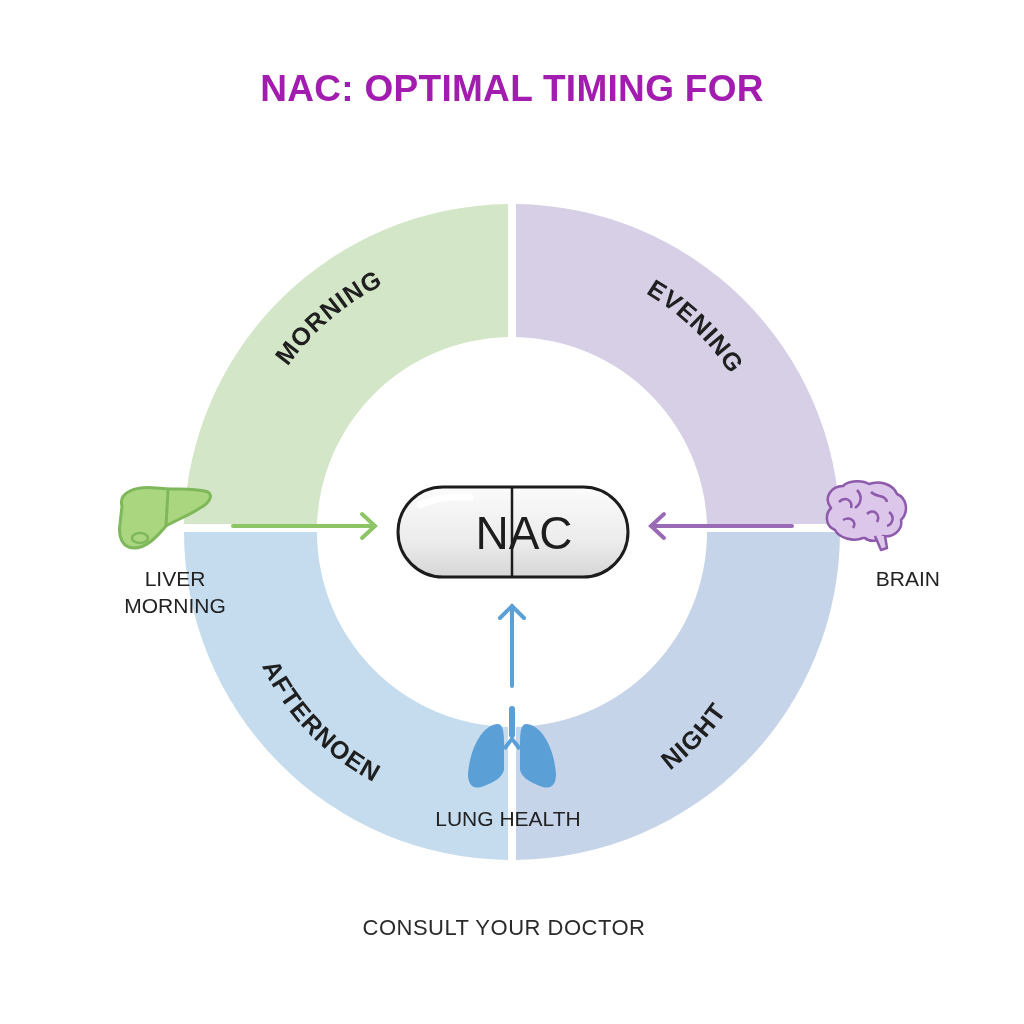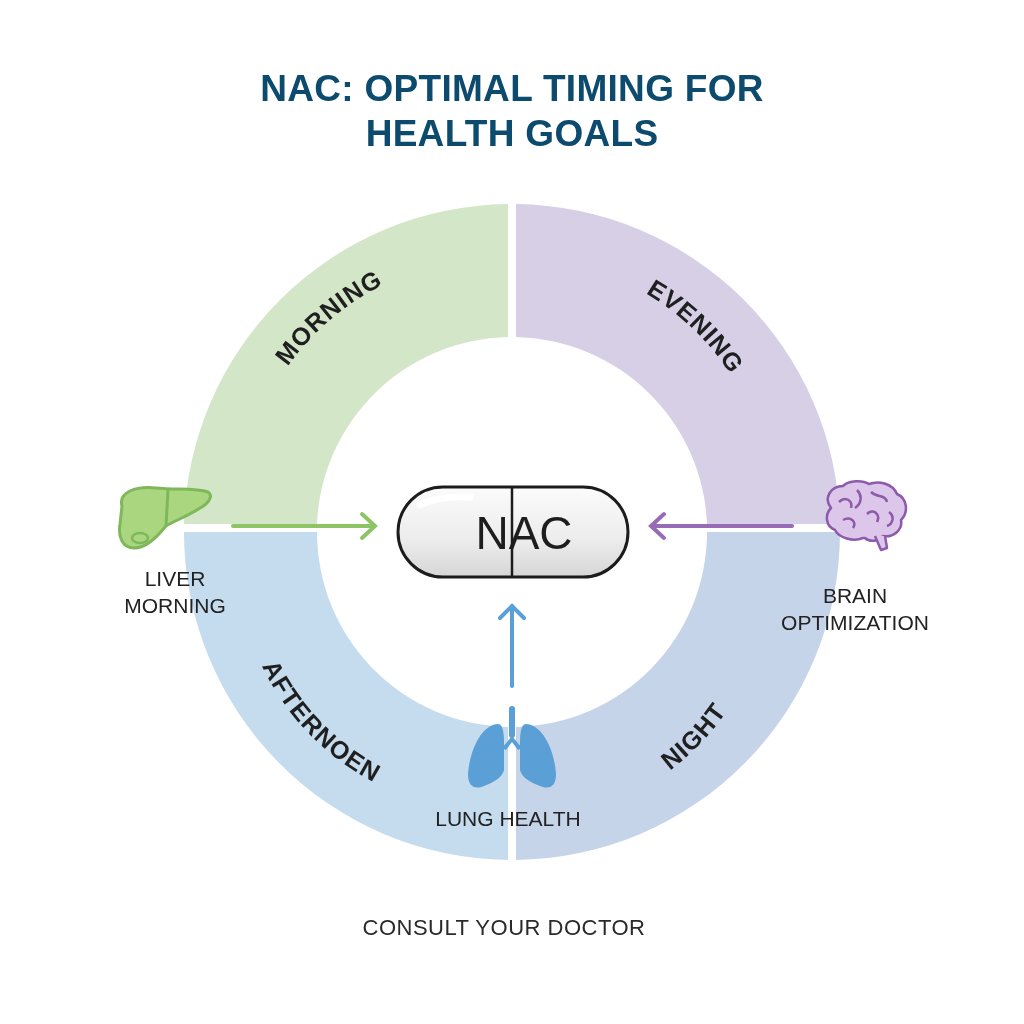--- a/index.html
+++ b/index.html
@@ -1,36 +1,35 @@
 <!DOCTYPE html>
 <html><head>
 <meta charset="utf-8">
 <style>
   html, body { margin:0; padding:0; background:#ffffff; }
   body { width:1024px; height:1024px; position:relative; overflow:hidden;
          font-family:"Liberation Sans", "DejaVu Sans", sans-serif; }
   .title { position:absolute; left:0; width:1024px; top:66px; text-align:center;
-           font-weight:bold; font-size:37px; line-height:45px; color:#0c4a6e; letter-spacing:0.3px; }
+           font-weight:bold; font-size:37px; line-height:45px; color:#a21caf; letter-spacing:0.3px; }
   .title span { display:block; }
   svg.diagram { position:absolute; left:0; top:0; }
   .seg-label { font-family:"Liberation Sans", "DejaVu Sans", sans-serif; font-weight:bold;
                font-size:25px; fill:#1f1f1f; letter-spacing:1px; }
   .side-label { position:absolute; text-align:center; font-size:21px; line-height:27px;
                 color:#222; font-weight:normal; }
   .pill-text { font-family:"Liberation Sans", "DejaVu Sans", sans-serif; font-size:46px;
                fill:#1d1d1d; font-weight:normal; }
   .footer { position:absolute; left:0; width:1008px; top:915px; text-align:center;
             font-size:22px; color:#2a2a2a; letter-spacing:0.5px; }
 </style>
 </head>
 <body>
 
 <div class="title">
   <span>NAC: OPTIMAL TIMING FOR</span>
-  <span>HEALTH GOALS</span>
 </div>
 
 <svg class="diagram" width="1024" height="1024" viewBox="0 0 1024 1024">
   <defs>
     <linearGradient id="pillGrad" x1="0" y1="0" x2="0" y2="1">
       <stop offset="0" stop-color="#fbfbfb"></stop>
       <stop offset="0.6" stop-color="#ececec"></stop>
       <stop offset="1" stop-color="#d6d6d6"></stop>
     </linearGradient>
     <path id="arcMorning" d="M 268 400 A 255 255 0 0 1 420 270"></path>
@@ -97,22 +96,21 @@
     <path d="M 32 18 C 18 18 4 40 2 68 C 2 80 8 84 18 80 C 28 76 36 72 38 64 L 38 36 C 38 24 36 18 32 18 Z"></path>
     <path d="M 60 18 C 74 18 88 40 90 68 C 90 80 84 84 74 80 C 64 76 56 72 54 64 L 54 36 C 54 24 56 18 60 18 Z"></path>
   </g>
 </svg>
 
 <div class="side-label" style="left:100px; top:565px; width:150px;">
   <div>LIVER</div>
   <div>MORNING</div>
 </div>
 
-<div class="side-label" style="left:770px; top:582px; width:170px;">
+<div class="side-label" style="left:770px; top:565px; width:170px;text-align:right;">
   <div>BRAIN</div>
-  <div>OPTIMIZATION</div>
 </div>
 
 <div class="side-label" style="left:408px; top:805px; width:200px;">
   <div>LUNG HEALTH</div>
 </div>
 
 <div class="footer">CONSULT YOUR DOCTOR</div>
 
 </body></html>

